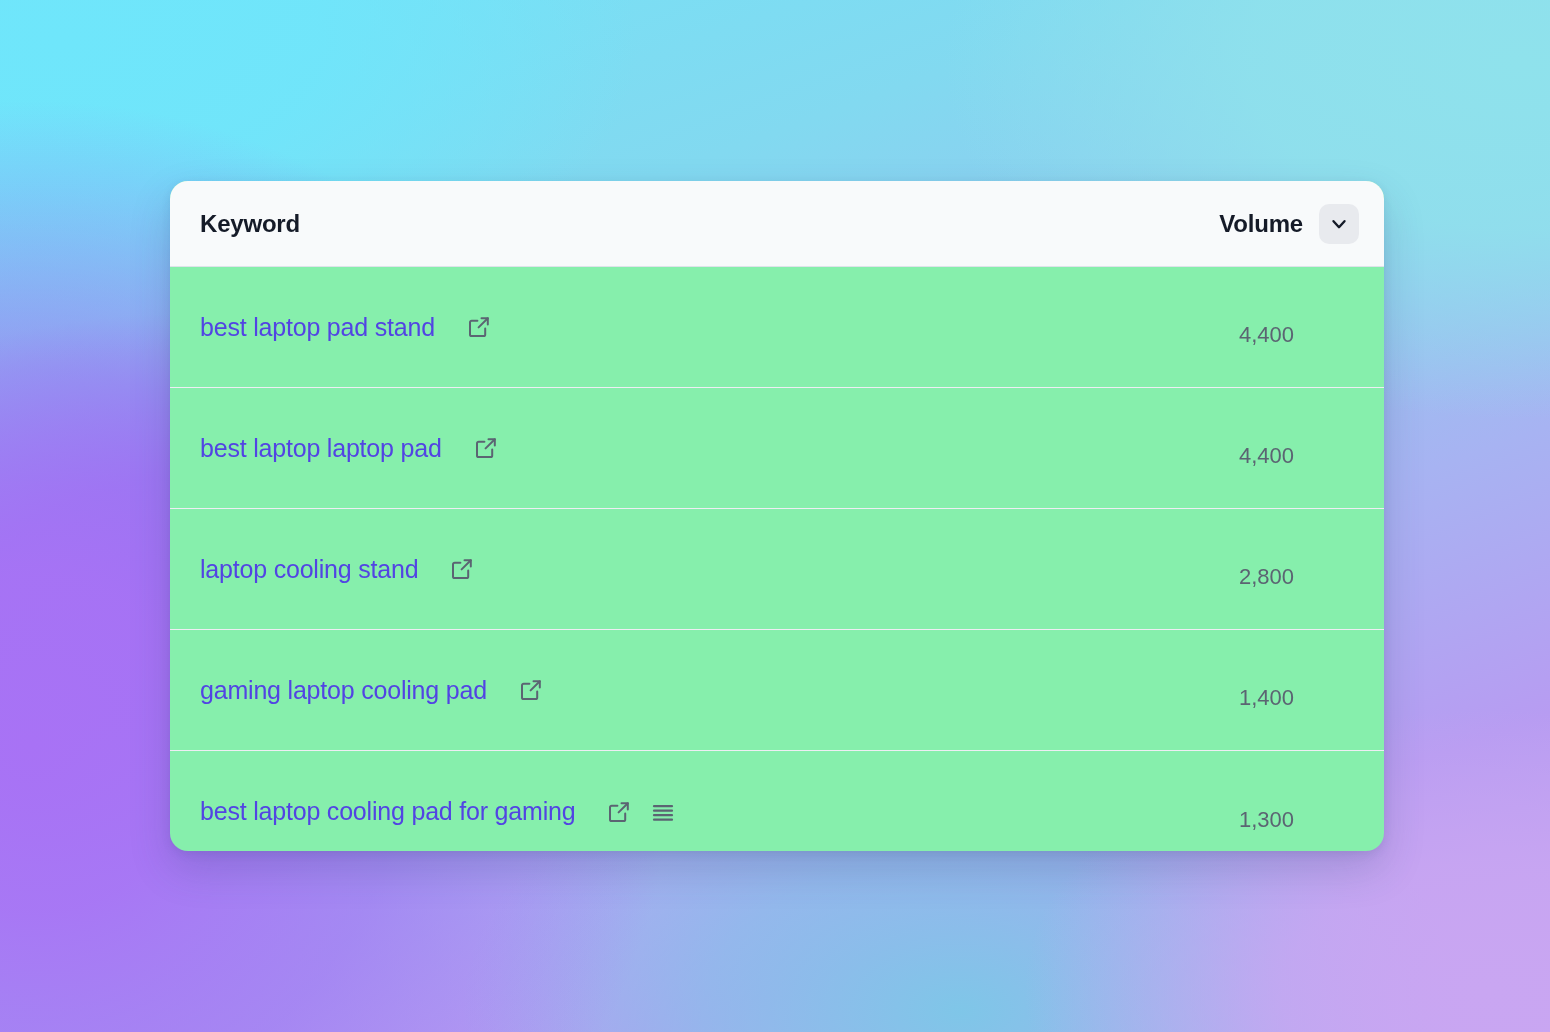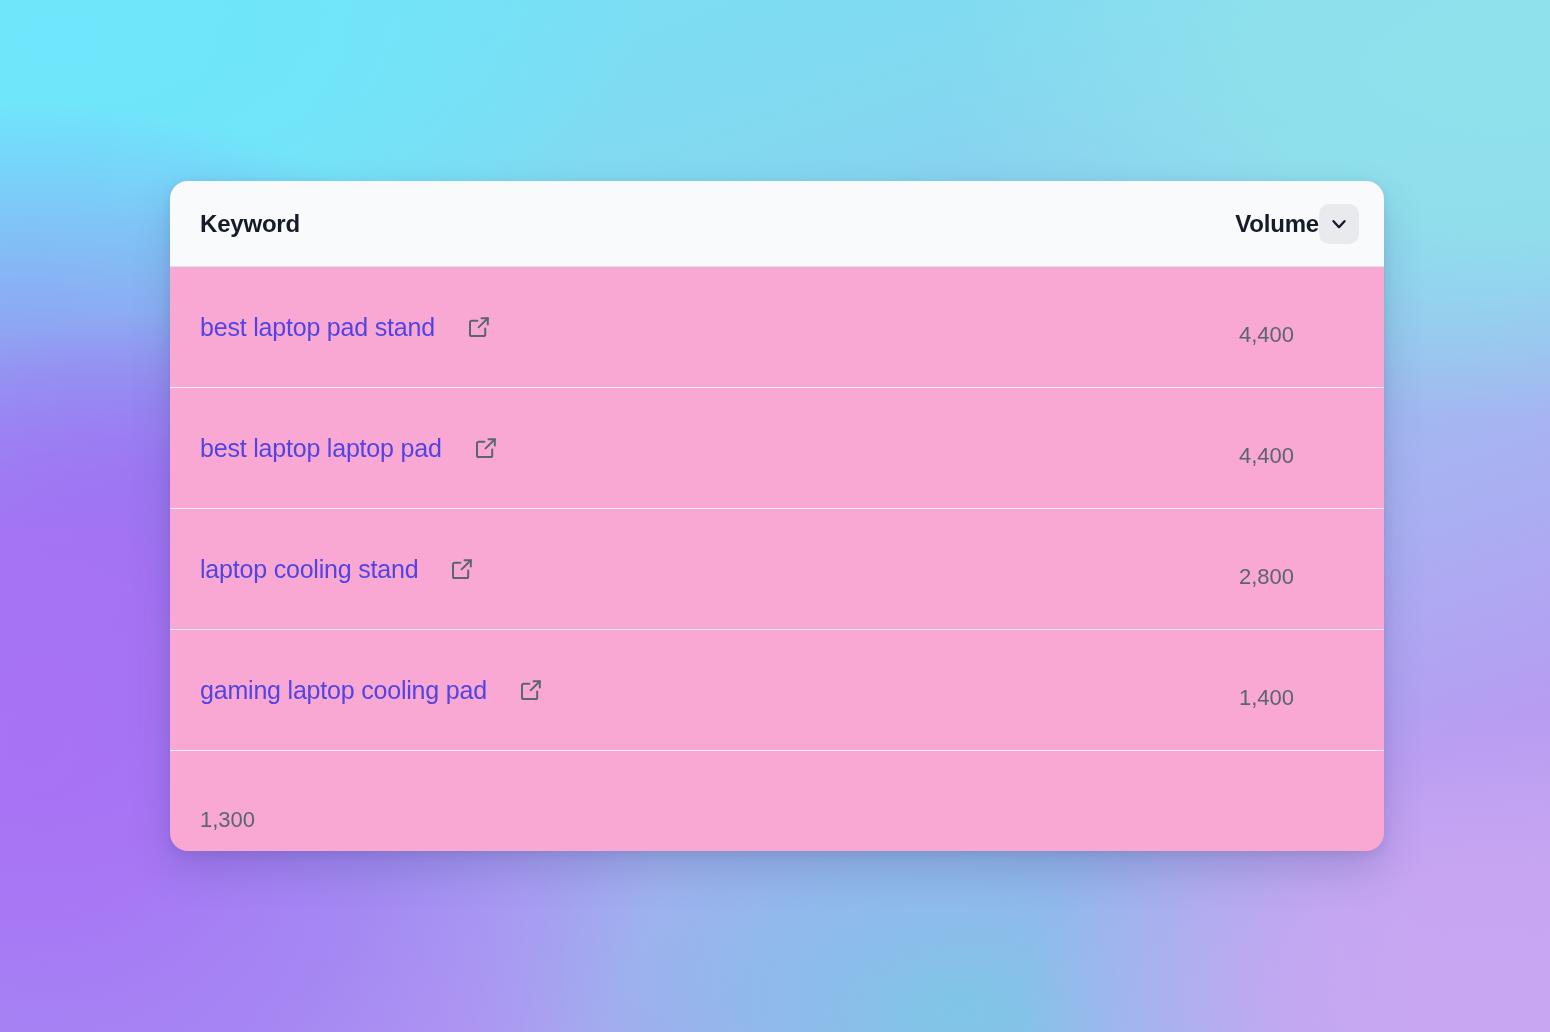--- a/index.html
+++ b/index.html
@@ -30,21 +30,21 @@
       linear-gradient(160deg, #74e3f7 0%, #82d9f0 26%, #93c8ef 46%, #a7b3f2 62%, #b79cf2 80%, #c6a4f2 100%);
   }
 
   
   .card {
     position: absolute;
     left: 170px;
     top: 181px;
     width: 1214px;
     height: 670px;
-    background: #f9a8d4;
+    background: #86efac;
     border-radius: 18px;
     box-shadow: 0 18px 42px rgba(40, 60, 110, 0.20), 0 3px 10px rgba(40,60,110,0.10);
     overflow: hidden;
   }
 
   
   .table-head {
     height: 86px;
     background: #f8fafb;
     border-bottom: 1.5px solid #dfe3ea;
@@ -55,21 +55,21 @@
   .th-keyword {
     font-size: 24px;
     font-weight: bold;
     color: #151b28;
     letter-spacing: -0.2px;
   }
   .head-right {
     margin-left: auto;
     display: flex;
     align-items: center;
-    gap: 0;
+    gap: 16px;
     padding-right: 25px;
   }
   .th-volume {
     font-size: 24px;
     font-weight: bold;
     color: #151b28;
     letter-spacing: -0.2px;
   }
   .sort-btn {
     width: 40px;
@@ -214,17 +214,37 @@
                 <path d="M20.8 3.2L11.6 12.4"></path>
                 <path d="M18.2 13.6V19.4a1.6 1.6 0 0 1-1.6 1.6H4.6A1.6 1.6 0 0 1 3 19.4V7.4a1.6 1.6 0 0 1 1.6-1.6h5.8"></path>
               </svg>
             </span>
           </span>
     </div>
     <div class="vol-cell">1,400</div>
   </div>
 
   <div class="row">
+    <div class="kw-cell">
+      <a class="kw-link">best laptop cooling pad for gaming</a>
+      <span class="kw-icons">
+            <span class="icon-btn">
+              <svg width="24" height="24" viewBox="0 0 24 24" fill="none" stroke="#5b6472" stroke-width="2" stroke-linecap="round" stroke-linejoin="round">
+                <path d="M14.5 3.2H20.8V9.5"></path>
+                <path d="M20.8 3.2L11.6 12.4"></path>
+                <path d="M18.2 13.6V19.4a1.6 1.6 0 0 1-1.6 1.6H4.6A1.6 1.6 0 0 1 3 19.4V7.4a1.6 1.6 0 0 1 1.6-1.6h5.8"></path>
+              </svg>
+            </span>
+            <span class="icon-btn">
+              <svg width="24" height="24" viewBox="0 0 24 24" fill="none" stroke="#5b6472" stroke-width="2.2" stroke-linecap="round">
+                <line x1="3" y1="6.2" x2="21" y2="6.2"></line>
+                <line x1="3" y1="10.7" x2="21" y2="10.7"></line>
+                <line x1="3" y1="15.2" x2="21" y2="15.2"></line>
+                <line x1="3" y1="19.7" x2="21" y2="19.7"></line>
+              </svg>
+            </span>
+          </span>
+    </div>
     <div class="vol-cell">1,300</div>
   </div>
 </div>
 
 </div>
 
 </body></html>

